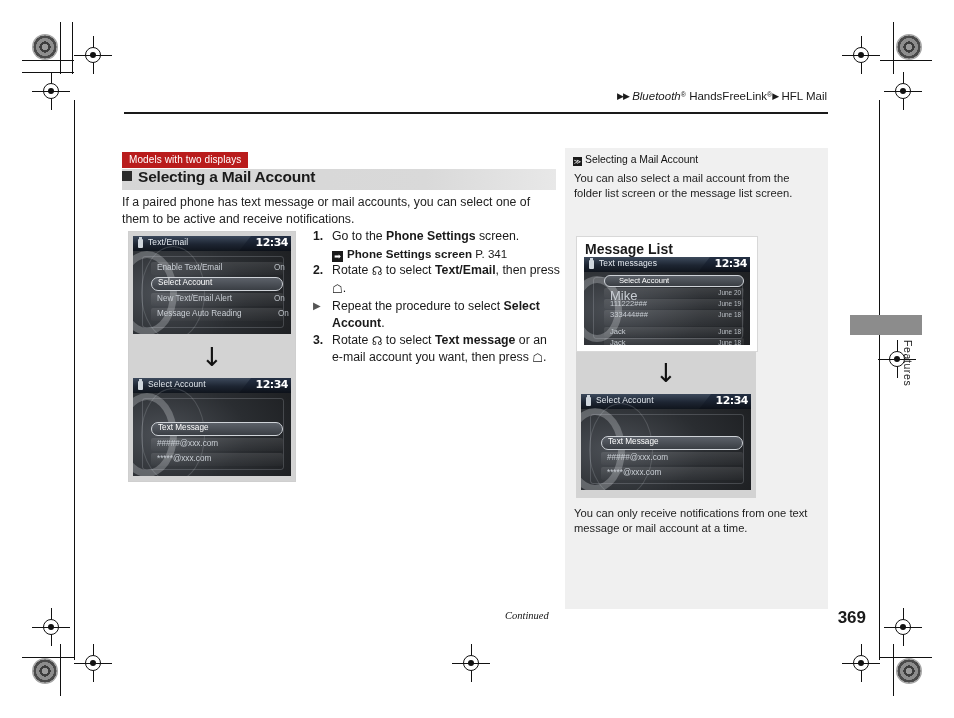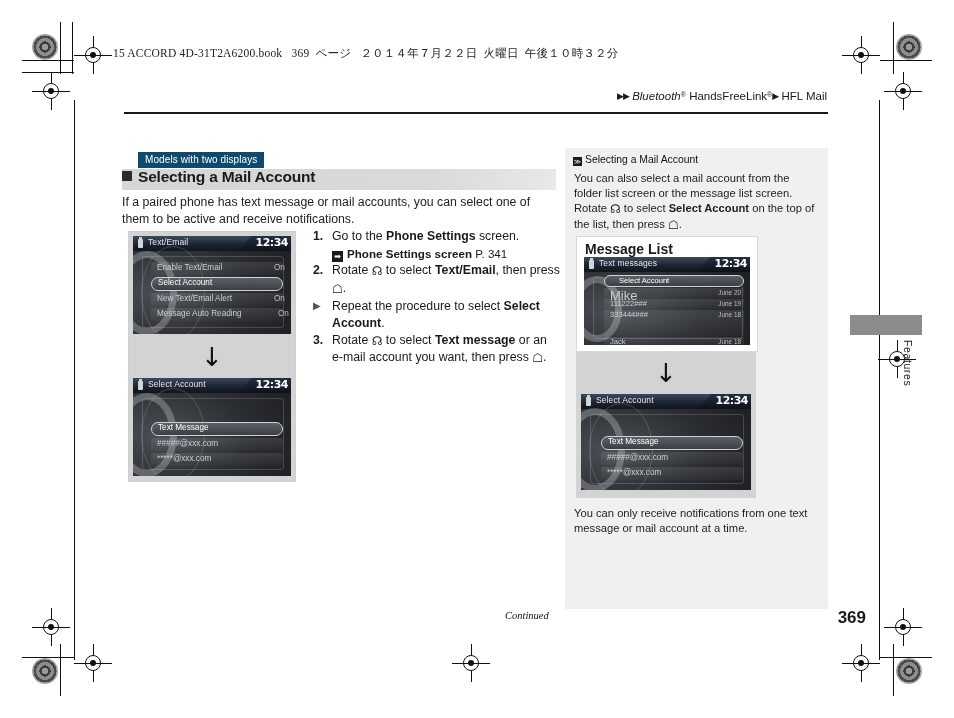--- a/index.html
+++ b/index.html
@@ -26,22 +26,22 @@
   .slug .jp{font-family:"DejaVu Sans", sans-serif;}
 
   
   .runhead{position:absolute;right:127px;top:90px;font-size:11.5px;white-space:nowrap;}
   .runhead .tri{font-size:9px;vertical-align:1px;letter-spacing:-1px;}
   .runhead i{font-style:italic;}
   .runhead sup{font-size:7px;vertical-align:3px;}
   .headrule{position:absolute;left:124px;top:112px;width:704px;height:2px;background:#1a1a1a;}
 
   
-  .models-tag{position:absolute;left:122px;top:152px;background:#0c4a6e;color:#fff;
-      font-size:10px;padding:2px 7px 3px 7px;letter-spacing:.1px;margin-left:16px;}
+  .models-tag{position:absolute;left:122px;top:152px;background:#b91c1c;color:#fff;
+      font-size:10px;padding:2px 7px 3px 7px;letter-spacing:.1px;}
   .secbar{position:absolute;left:122px;top:169px;width:434px;height:21px;
       background:linear-gradient(to right,#d6d6d6,#d9d9d9 70%,#e8e8e8);}
   .sectitle{position:absolute;left:122px;top:168px;font-size:15.5px;font-weight:bold;letter-spacing:-.2px;}
   .sectitle .sq{display:inline-block;width:10px;height:10px;background:#2b2b2b;margin-right:6px;vertical-align:1px;}
 
   .lead{position:absolute;left:122px;top:194px;width:438px;font-size:12.3px;line-height:16.5px;color:#232323;}
 
   
   .shotstack{position:absolute;left:128px;top:231px;width:166px;height:249px;background:#d3d3d3;
       border:1px solid #cfcfcf;}
@@ -161,28 +161,20 @@
   <div class="reg" style="right:82px;bottom:44px;">
       <i></i>
     </div>
   <div class="reg" style="left:460px;bottom:44px;">
       <i></i>
     </div>
   <div class="reg" style="right:46px;top:348px;">
       <i></i>
     </div>
 
-  <div class="slug">
-    <span>15 ACCORD 4D-31T2A6200.book</span>&nbsp;&nbsp;
-    <span>369</span>&nbsp;
-    <span class="jp">ページ</span>&nbsp;&nbsp;
-    <span class="jp">２０１４年７月２２日</span>&nbsp;
-    <span class="jp">火曜日</span>&nbsp;
-    <span class="jp">午後１０時３２分</span>
-  </div>
 
   <div class="runhead">
     <span class="tri">▶▶</span>
     <i>Bluetooth</i><sup>®</sup>
     <span>HandsFreeLink</span><sup>®</sup><span class="tri">▶</span>
     <span>HFL Mail</span>
   </div>
   <div class="headrule"></div>
 
   <div class="models-tag">Models with two displays</div>
@@ -275,23 +267,20 @@
       <span>Rotate </span><span class="knob">☊</span><span> to select </span><b class="s">Text message</b><span> or an e-mail account you want, then press </span><span class="push">☖</span><span>.</span>
     </div>
   </div>
 
   <div class="sidebar">
     <div class="sb-h">
       <span class="m">≫</span><span>Selecting a Mail Account</span>
     </div>
     <div class="sb-p" style="top:23px;">
       <span>You can also select a mail account from the folder list screen or the message list screen.</span>
-    </div>
-    <div class="sb-p" style="top:53px;">
-      <span>Rotate </span><span class="knob">☊</span><span> to select </span><b class="s">Select Account</b><span> on the top of the list, then press </span><span class="push">☖</span><span>.</span>
     </div>
 
     <div class="sb-p" style="top:358px;">
       <span>You can only receive notifications from one text message or mail account at a time.</span>
     </div>
   </div>
 
   <div class="mlbox">
     <div class="cap">Message List</div>
     <div class="navscr" style="position:absolute;left:7px;top:20px;width:166px;height:88px;">
@@ -309,21 +298,21 @@
             <span class="lbl" style="font-size:7.6px;top:0;left:14px;">Select Account</span>
           </div>
           <div class="row" style="height:10px;margin-bottom:1px;">
             <span class="lbl" style="font-size:13px;top:0;">Mike</span>
             <span class="val" style="font-size:6.4px;right:3px;left:auto;top:1px;">June 20</span>
           </div>
           <div class="row" style="height:10px;margin-bottom:1px;">
             <span class="lbl" style="font-size:7.6px;top:0;">111222###</span>
             <span class="val" style="font-size:6.4px;right:3px;left:auto;top:1px;">June 19</span>
           </div>
-          <div class="row" style="height:26px;margin-bottom:1px;">
+          <div class="row" style="height:16px;margin-bottom:1px;">
             <span class="lbl" style="font-size:7.6px;top:0;">333444###</span>
             <span class="val" style="font-size:6.4px;right:3px;left:auto;top:1px;">June 18</span>
           </div>
           <div class="row" style="height:10px;margin-bottom:1px;">
             <span class="lbl" style="font-size:7.6px;top:0;">Jack</span>
             <span class="val" style="font-size:6.4px;right:3px;left:auto;top:1px;">June 18</span>
           </div>
           <div class="row" style="height:10px;margin-bottom:1px;">
             <span class="lbl" style="font-size:7.6px;top:0;">Jack</span>
             <span class="val" style="font-size:6.4px;right:3px;left:auto;top:1px;">June 18</span>

